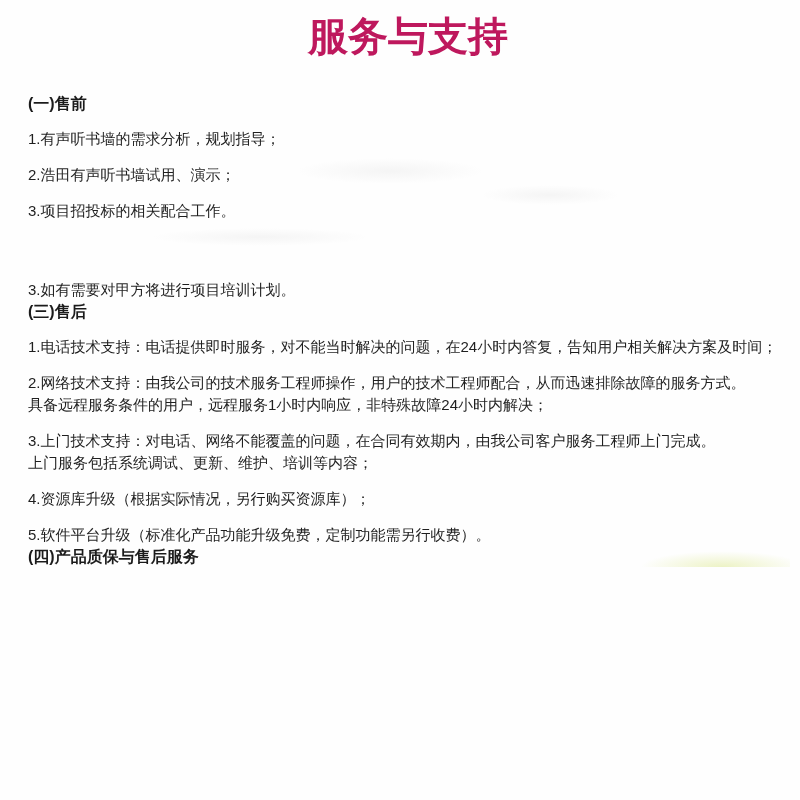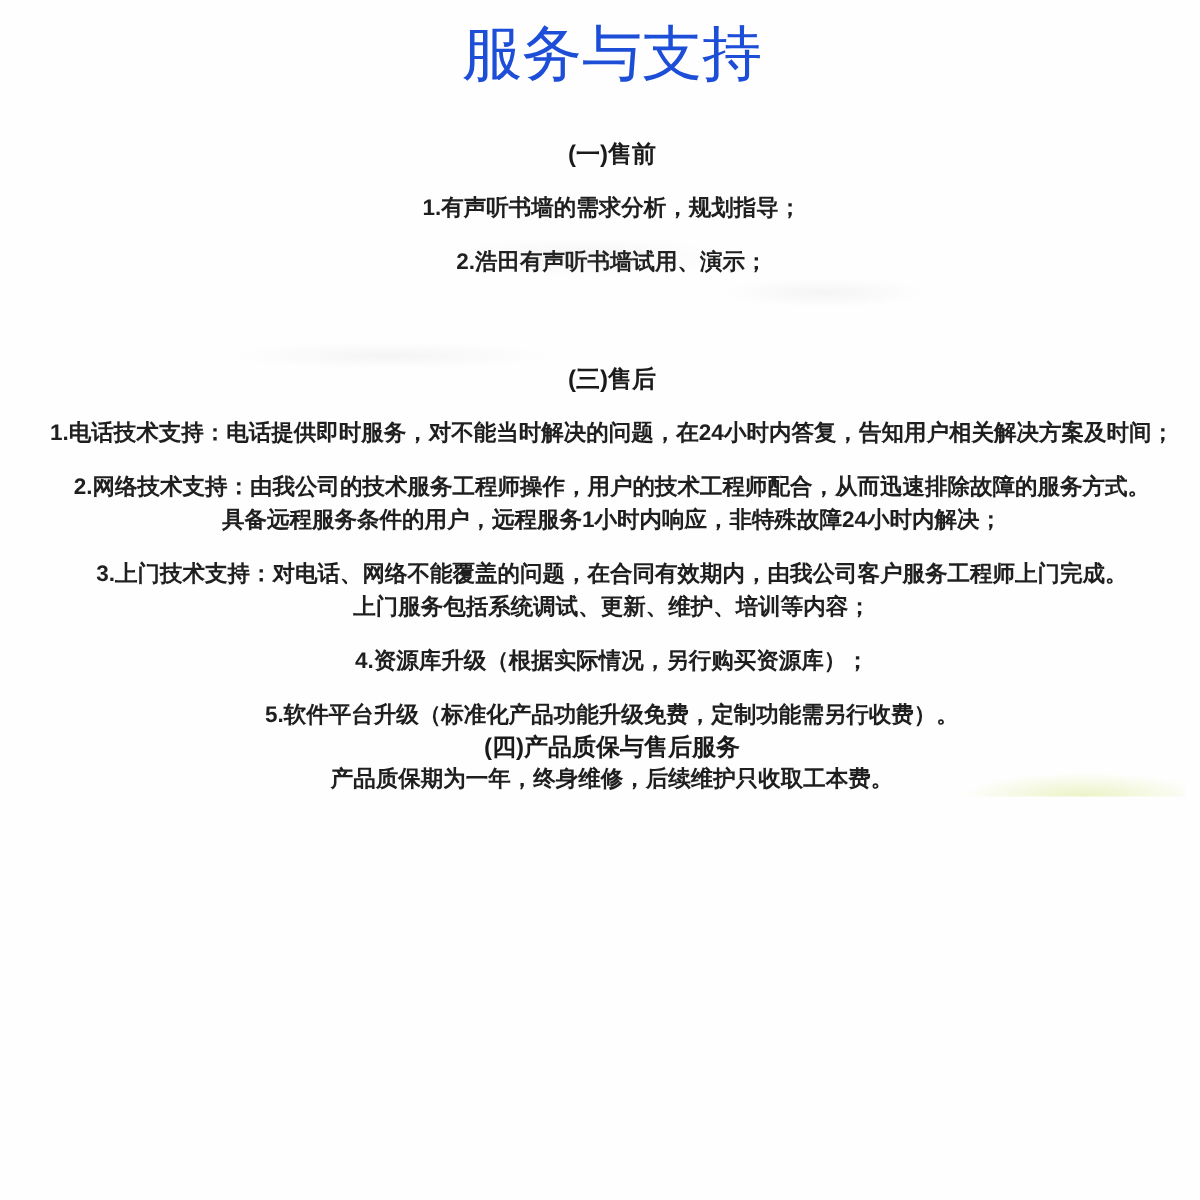--- a/index.html
+++ b/index.html
@@ -12,39 +12,37 @@
     overflow: hidden;
     position: relative;
   }
   .page { padding: 0 12px 0 28px; position: relative; }
   .title {
     margin: 0;
     padding-top: 12px;
     text-align: center;
     font-size: 40px;
     line-height: 48px;
-    font-weight: 400;
-    color: #1d4ed8;
+    font-weight: 700;
+    color: #be185d;
   }
   .sec { margin: 0; }
   .sec-heading {
     font-size: 16px;
     line-height: 21px;
     font-weight: 700;
     color: #1b1b1b;
-    text-align: center;
   }
   .item {
     margin: 14px 0 0 0;
     font-size: 15px;
     line-height: 22px;
-    font-weight: 700;
+    font-weight: 400;
     color: #1f1f1f;
     white-space: pre-line;
-    text-align: center;
   }
   .sec-1 { margin-top: 33px; }
   .sec-2 { margin-top: 57px; }
   .sec-3 { }
   .sec-4 { }
   .sec-4 .item { margin-top: 0; }
   
   .smudge {
     position: absolute;
     pointer-events: none;
@@ -67,39 +65,40 @@
 <body>
 
 <div class="page">
 
   <h1 class="title">服务与支持</h1>
 
   <section class="sec sec-1">
     <div class="sec-heading">(一)售前</div>
     <p class="item">1.有声听书墙的需求分析，规划指导；</p>
     <p class="item">2.浩田有声听书墙试用、演示；</p>
+    <p class="item">3.项目招投标的相关配合工作。</p>
   </section>
 
   <section class="sec sec-2">
+    <p class="item">3.如有需要对甲方将进行项目培训计划。</p>
   </section>
 
   <section class="sec sec-3">
     <div class="sec-heading">(三)售后</div>
     <p class="item">1.电话技术支持：电话提供即时服务，对不能当时解决的问题，在24小时内答复，告知用户相关解决方案及时间；</p>
     <p class="item">2.网络技术支持：由我公司的技术服务工程师操作，用户的技术工程师配合，从而迅速排除故障的服务方式。
 具备远程服务条件的用户，远程服务1小时内响应，非特殊故障24小时内解决；</p>
     <p class="item">3.上门技术支持：对电话、网络不能覆盖的问题，在合同有效期内，由我公司客户服务工程师上门完成。
 上门服务包括系统调试、更新、维护、培训等内容；</p>
     <p class="item">4.资源库升级（根据实际情况，另行购买资源库）；</p>
     <p class="item">5.软件平台升级（标准化产品功能升级免费，定制功能需另行收费）。</p>
   </section>
 
   <section class="sec sec-4">
     <div class="sec-heading">(四)产品质保与售后服务</div>
-    <p class="item">产品质保期为一年，终身维修，后续维护只收取工本费。</p>
   </section>
 
   <div class="smudge smudge-1"></div>
   <div class="smudge smudge-2"></div>
   <div class="smudge smudge-3"></div>
   <div class="bottom-tint"></div>
 
 </div>
 
 </body></html>

